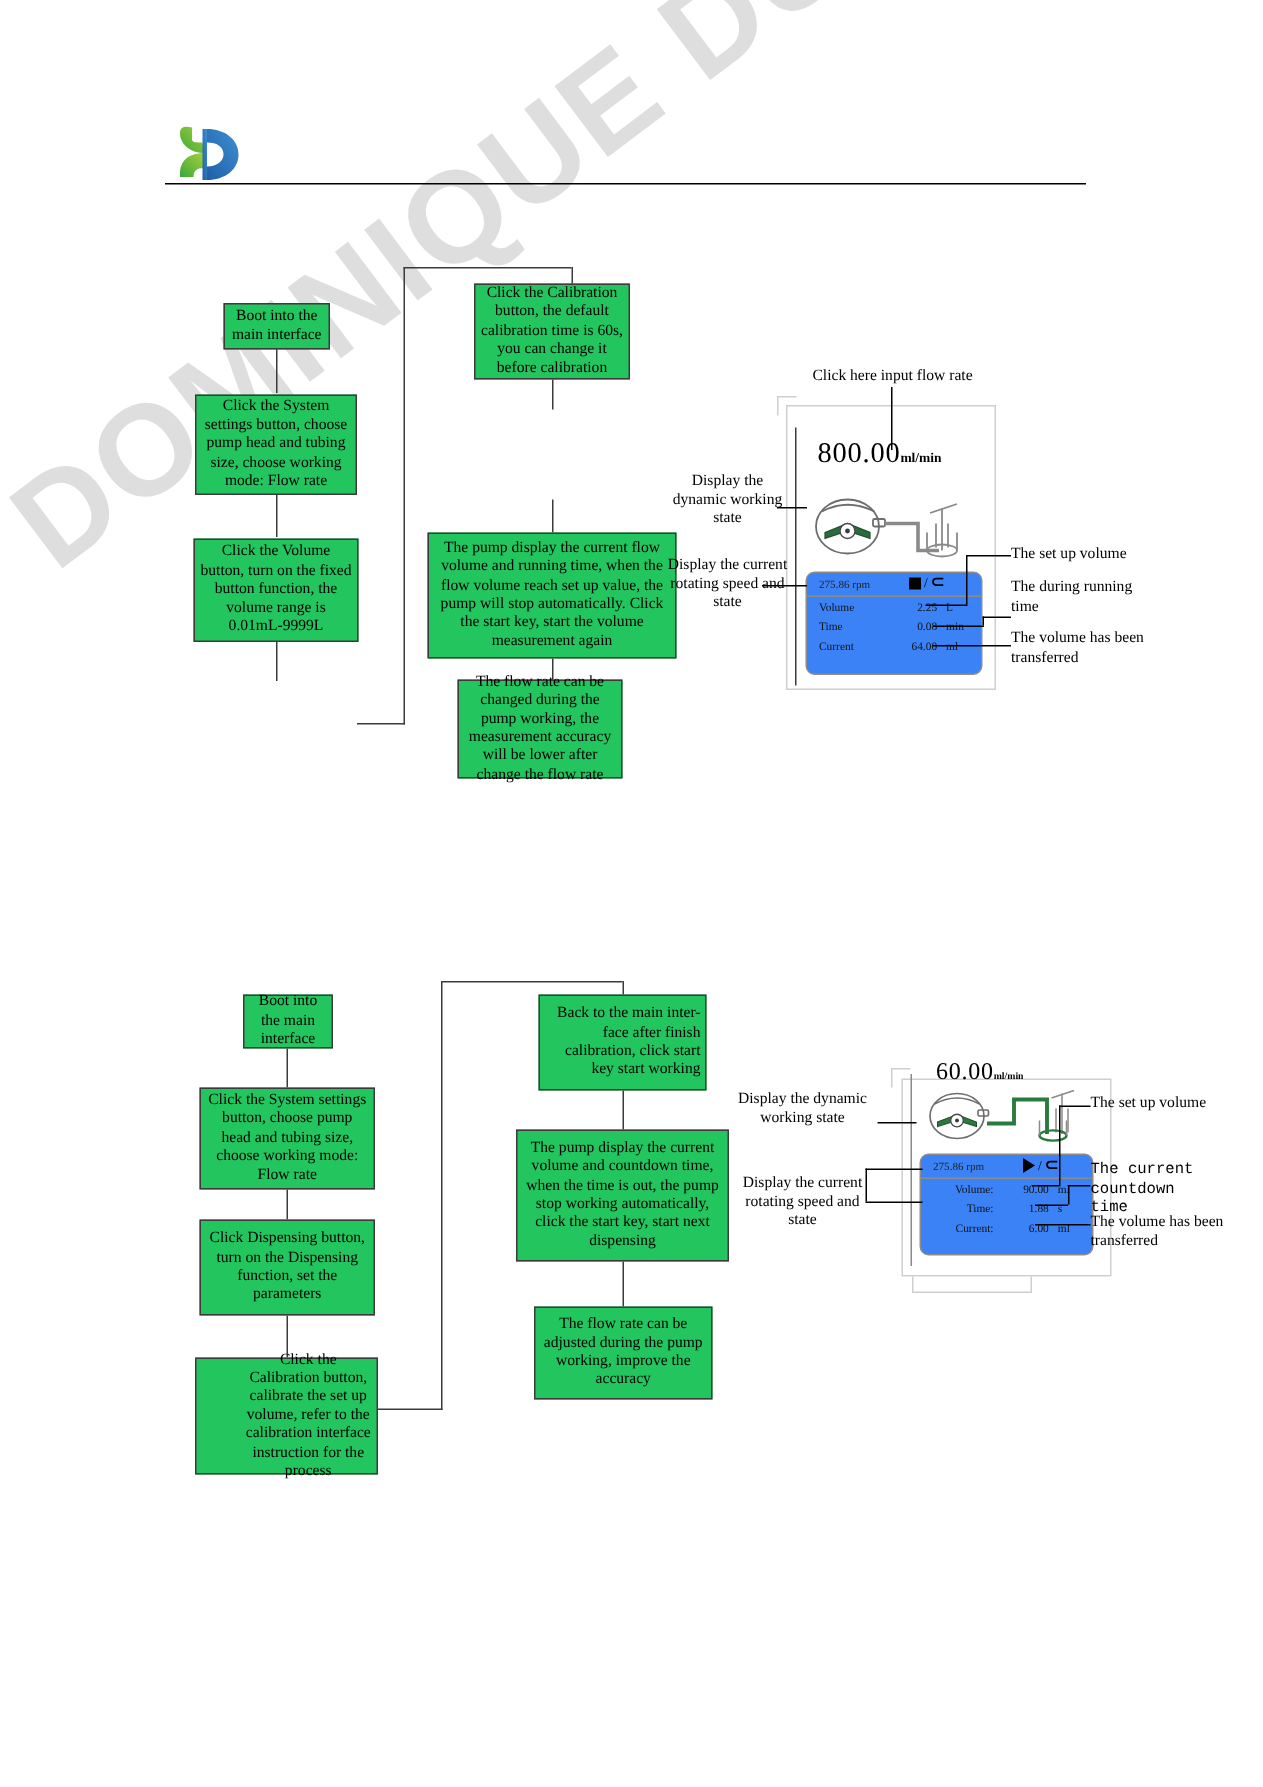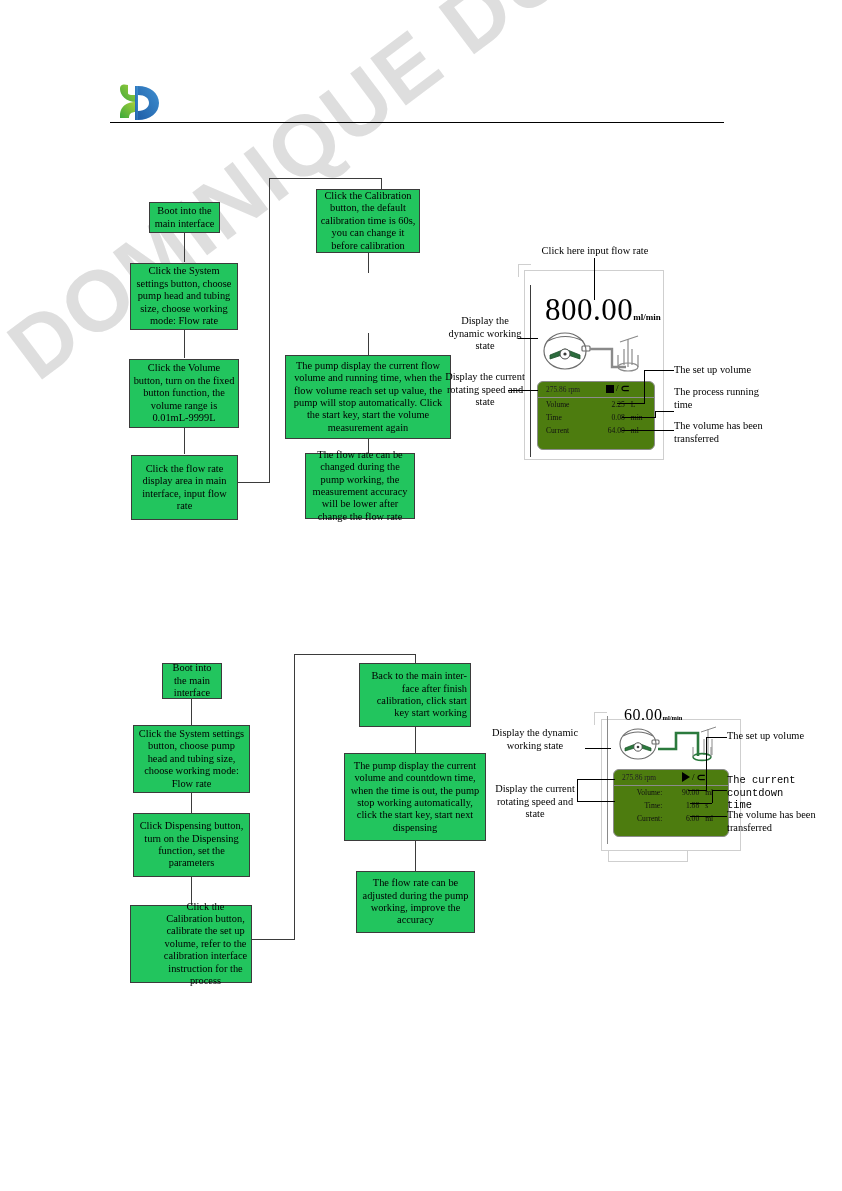--- a/index.html
+++ b/index.html
@@ -75,31 +75,31 @@
     border:1px solid #cfcfcf;
     box-sizing:border-box;
     background:#fff;
   }
   .dev-rate{
     position:absolute;
     font-family:"Liberation Serif", serif;
     color:#000;
     white-space:nowrap;
   }
-  .dev-rate .num{font-size:31px;letter-spacing:.5px;}
+  .dev-rate .num{font-size:19px;letter-spacing:.5px;}
   .dev-rate .unit{font-size:9px;font-weight:bold;vertical-align:baseline;}
   .dev-rate2 .num{font-size:16px;}
   .dev-rate2 .unit{font-size:6.5px;font-weight:bold;}
 
   .statusbox{
     position:absolute;
     box-sizing:border-box;
     border:1px solid #8c8c8c;
     border-radius:6px;
-    background:#4d7c0f;
+    background:#3b82f6;
     overflow:hidden;
   }
   .status-top{
     position:relative;
     height:15px;
     border-bottom:1px solid #8c8c8c;
     display:flex;align-items:center;
   }
   .rpm{font-size:7.4px;padding-left:8px;color:#222;white-space:nowrap;}
   .stateicons{
@@ -177,23 +177,20 @@
   </div>
 
   <div class="box" style="left:130px;top:263px;width:108px;height:67px;">
     <span>Click the System settings button, choose pump head and tubing size, choose working mode: Flow rate</span>
   </div>
 
   <div class="box" style="left:129px;top:359px;width:110px;height:69px;">
     <span>Click the Volume button, turn on the fixed button function, the volume range is 0.01mL-9999L</span>
   </div>
 
-  <div class="box" style="left:131px;top:455px;width:107px;height:65px;">
-    <span>Click the flow rate display area in main interface, input flow rate</span>
-  </div>
 
   <div class="box" style="left:316px;top:189px;width:104px;height:64px;">
     <span>Click the Calibration button, the default calibration time is 60s, you can change it before calibration</span>
   </div>
 
 
   <div class="box" style="left:285px;top:355px;width:166px;height:84px;">
     <span>The pump display the current flow volume and running time, when the flow volume reach set up value, the pump will stop automatically. Click the start key, start the volume measurement again</span>
   </div>
 
@@ -267,21 +264,21 @@
   <div class="leader lh" style="left:518px;top:338px;width:20px;"></div>
 
   <div class="lbl" style="left:440px;top:371px;width:90px;">Display the current rotating speed and state</div>
   <div class="leader lh" style="left:508px;top:390px;width:30px;"></div>
 
   <div class="lbl right" style="left:674px;top:364px;width:110px;">The set up volume</div>
   <div class="leader lh" style="left:644px;top:370px;width:30px;"></div>
   <div class="leader lv" style="left:644px;top:370px;height:33px;"></div>
   <div class="leader lh" style="left:617px;top:403px;width:28px;"></div>
 
-  <div class="lbl right" style="left:674px;top:386px;width:100px;">The process running time</div>
+  <div class="lbl right" style="left:674px;top:386px;width:100px;">The during running time</div>
   <div class="leader lh" style="left:655px;top:411px;width:19px;"></div>
   <div class="leader lv" style="left:655px;top:411px;height:6px;"></div>
   <div class="leader lh" style="left:622px;top:417px;width:34px;"></div>
 
   <div class="lbl right" style="left:674px;top:420px;width:100px;">The volume has been transferred</div>
   <div class="leader lh" style="left:622px;top:430px;width:52px;"></div>
 
   <div class="ln lnv" style="left:191px;top:699px;height:26px;"></div>
   <div class="ln lnv" style="left:191px;top:793px;height:20px;"></div>
   <div class="ln lnv" style="left:191px;top:877px;height:28px;"></div>

